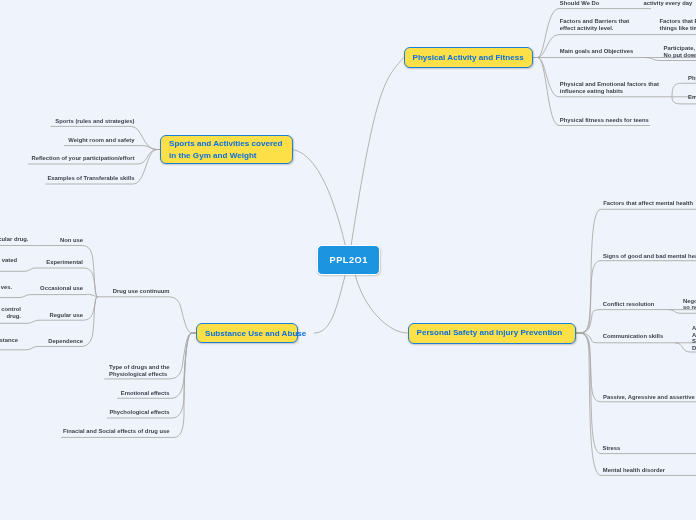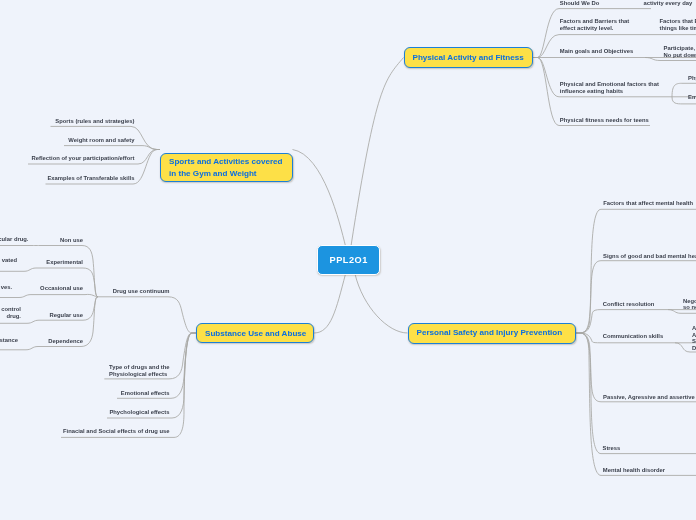--- a/index.html
+++ b/index.html
@@ -65,23 +65,23 @@
       <path d="M39,320.2 L83,320.2 C91,320.2 93,314 94,308 C96,300 95,296.8 98,296.8"></path>
       <path d="M38,346.5 L81,346.5 C89,346.5 92,340 93,332 C95,310 94,296.8 98,296.8"></path>
       <path d="M104.3,378.9 L169,378.9 C179,378.9 182,372 183,361 C186,340 188,333 192,333 L196,333"></path>
       <path d="M117,398.3 L171,398.3 C180,398.3 183,389 184,377 C186,343 188,333 192,333 L196,333"></path>
       <path d="M107,418 L172,418 C181,418 184,407 184,395 C185,346 188,333 192,333 L196,333"></path>
       <path d="M61,437.4 L174,437.4 C182,437.4 184,426 184,412 C184,350 188,333 192,333 L196,333"></path>
     </g>
   </svg>
   <div class="node root" style="left:317.4px;top:245.4px;width:62.2px;height:29.2px;">PPL2O1</div>
   <div class="node l1" style="left:403.5px;top:46.8px;width:129px;height:21.2px;">Physical Activity and Fitness</div>
-  <div class="node l1" style="left:160px;top:134.8px;width:132.5px;height:29.2px;margin-top:18px;">Sports and Activities covered
+  <div class="node l1" style="left:160px;top:134.8px;width:132.5px;height:29.2px;">Sports and Activities covered
 in the Gym and Weight</div>
-  <div class="node l1" style="left:196px;top:322.8px;width:118px;height:20.7px;">Substance Use and Abuse</div>
+  <div class="node l1" style="left:196px;top:322.8px;width:102px;height:20.7px;">Substance Use and Abuse</div>
   <div class="node l1" style="left:407.5px;top:322.5px;width:168px;height:21px;text-align:center;">Personal Safety and Injury Prevention</div>
 
   <div class="lf" style="left:559.8px;top:-0.3px;">Should We Do</div>
   <div class="lf" style="left:559.8px;top:18px;">Factors and Barriers that
 effect activity level.</div>
   <div class="lf" style="left:559.8px;top:47.5px;">Main goals and Objectives</div>
   <div class="lf" style="left:559.8px;top:81.2px;">Physical and Emotional factors that
 influence eating habits</div>
   <div class="lf" style="left:559.8px;top:117.2px;">Physical fitness needs for teens</div>
   <div class="lf" style="left:643.5px;top:0.4px;">activity every day</div>

